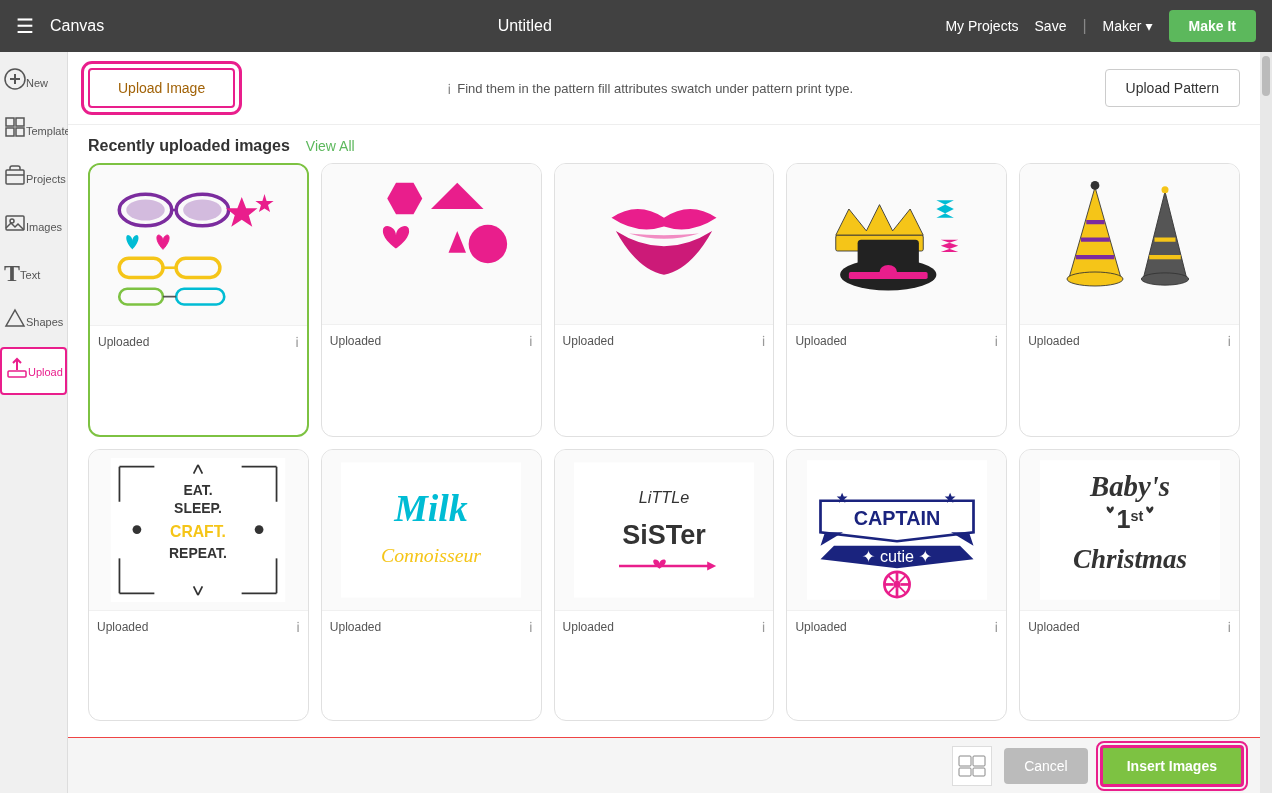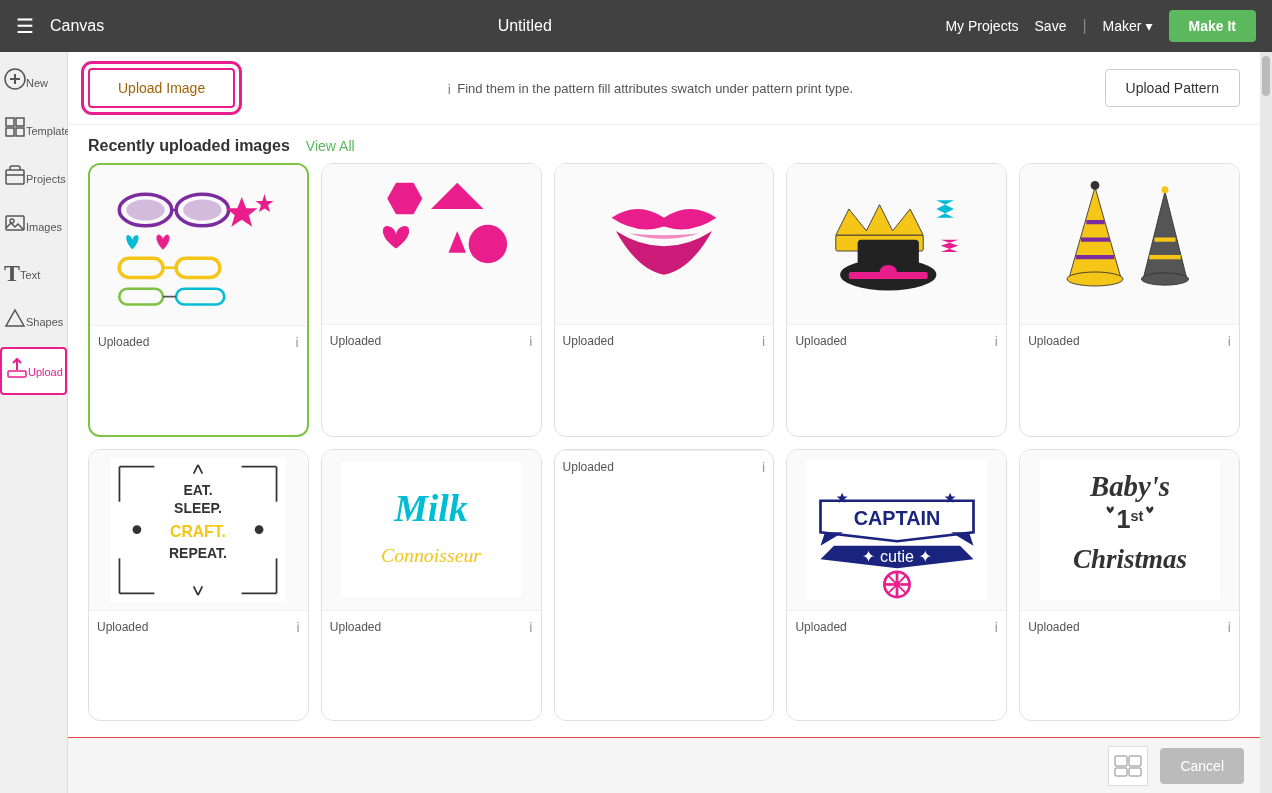--- a/index.html
+++ b/index.html
@@ -493,20 +493,32 @@
             <text x="100" y="110" text-anchor="middle" font-family="Georgia,serif" font-size="22" fill="#f5c518" font-style="italic">Connoisseur</text>
           </svg>
         </div>
         <div class="image-card-footer">
           <span class="uploaded-label">Uploaded</span>
           <button class="info-btn">ℹ</button>
         </div>
       </div>
 
       <div class="image-card">
+        <div class="image-card-img sister-img">
+          <svg width="180" height="150" viewBox="0 0 200 150">
+            <rect width="200" height="150" fill="white"></rect>
+            <text x="100" y="45" text-anchor="middle" font-family="Arial,sans-serif" font-size="18" fill="#333" font-style="italic">LiTTLe</text>
+            <text x="100" y="90" text-anchor="middle" font-family="Arial Black,sans-serif" font-size="30" font-weight="bold" fill="#333">SiSTer</text>
+
+            <line x1="50" y1="115" x2="100" y2="115" stroke="#e91e8c" stroke-width="3"></line>
+            <line x1="100" y1="115" x2="150" y2="115" stroke="#e91e8c" stroke-width="3"></line>
+            <polygon points="148,110 158,115 148,120" fill="#e91e8c"></polygon>
+            <path d="M95,112 C95,108 88,106 88,110 C88,114 95,118 95,118 C95,118 102,114 102,110 C102,106 95,108 95,112Z" fill="#e91e8c"></path>
+          </svg>
+        </div>
         <div class="image-card-footer">
           <span class="uploaded-label">Uploaded</span>
           <button class="info-btn">ℹ</button>
         </div>
       </div>
 
       <div class="image-card">
         <div class="image-card-img captain-img">
           <svg width="180" height="150" viewBox="0 0 200 155">
             <rect width="200" height="155" fill="white"></rect>
@@ -564,20 +576,21 @@
     <div class="bottom-bar">
       <div class="bottom-preview">
         <svg width="30" height="24" viewBox="0 0 30 24">
           <rect x="2" y="2" width="12" height="10" rx="1" fill="none" stroke="#888" stroke-width="1"></rect>
           <rect x="16" y="2" width="12" height="10" rx="1" fill="none" stroke="#888" stroke-width="1"></rect>
           <rect x="2" y="14" width="12" height="8" rx="1" fill="none" stroke="#888" stroke-width="1"></rect>
           <rect x="16" y="14" width="12" height="8" rx="1" fill="none" stroke="#888" stroke-width="1"></rect>
         </svg>
       </div>
       <button class="cancel-btn">Cancel</button>
+      <button class="insert-btn">Insert Images</button>
     </div>
 
   </div>
 
   <div class="right-scrollbar">
     <div class="scrollbar-thumb"></div>
   </div>
 
 </div>
 

